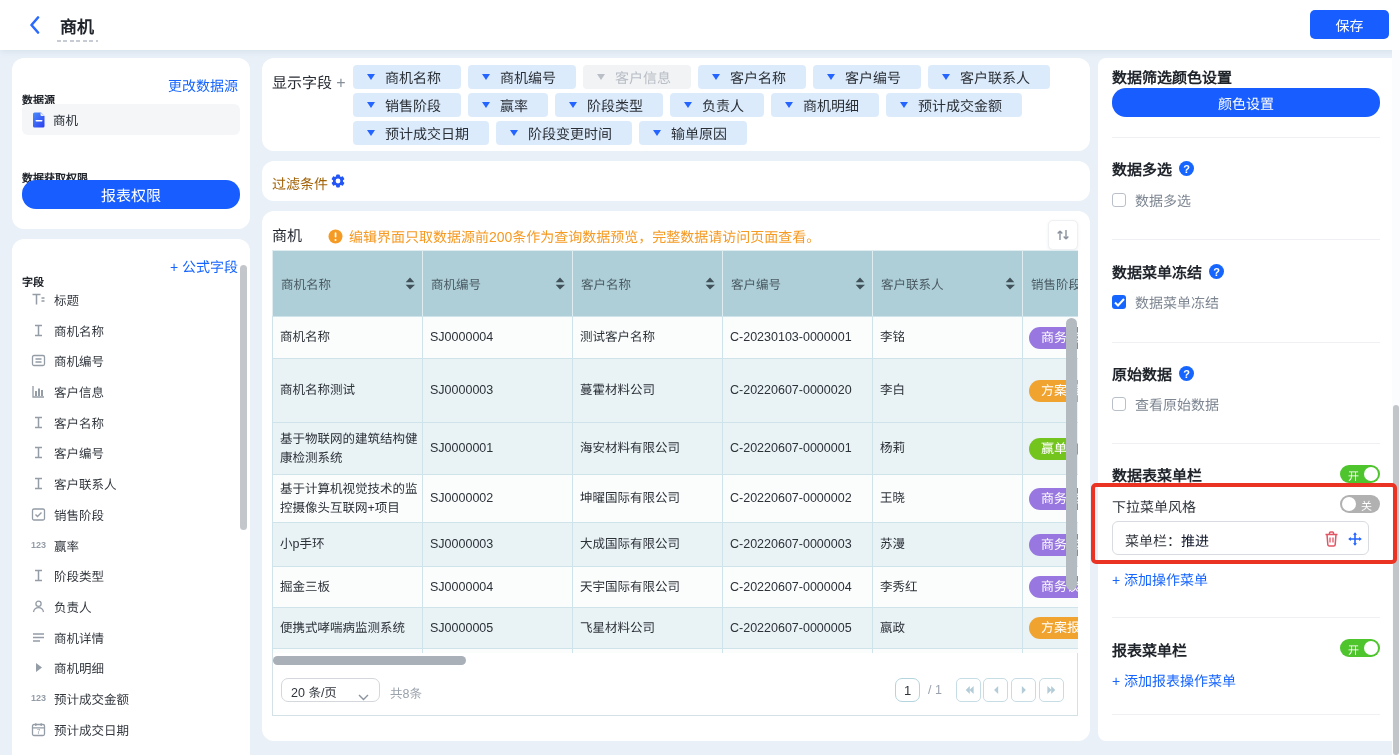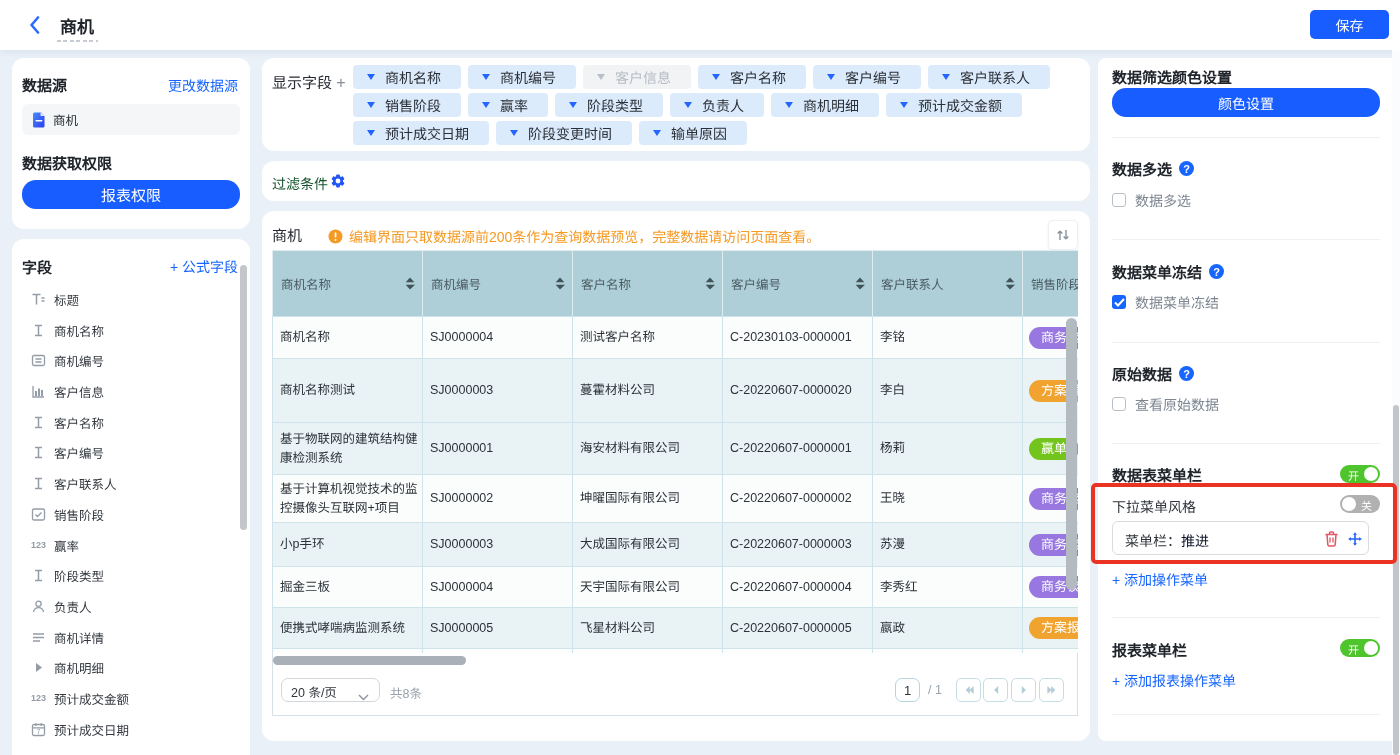--- a/index.html
+++ b/index.html
@@ -9,21 +9,21 @@
 .back { position:absolute; left:28px; top:14px; }
 .title { position:absolute; left:60px; top:13px; font-size:17px; font-weight:600; color:#20242b; }
 .title-dash { position:absolute; left:57px; top:40px; width:41px; height:2px; background:repeating-linear-gradient(90deg,#c6cbd4 0 4px,transparent 4px 6.5px); }
 .savebtn { position:absolute; left:1310px; top:10px; width:79px; height:29px; background:#175dff; color:#fff; border-radius:5px; font-size:14px; display:flex; align-items:center; justify-content:center; }
 .card { position:absolute; background:#fff; border-radius:12px; }
 .blink { color:#1765ff; }
 .bluebtn { background:#175dff; color:#fff; border-radius:14px; display:flex; align-items:center; justify-content:center; font-size:15px; }
 
 #card1 { left:12px; top:58px; width:238px; height:171px; }
 #card2 { left:12px; top:239px; width:238px; height:535px; overflow:hidden; }
-.sec-title { font-weight:700; font-size:15px; color:#20242b; }
+.sec-title { font-weight:700; font-size:11px; color:#20242b;margin-top:17px; }
 .ds-item { position:absolute; left:10px; top:46px; width:218px; height:31px; background:#f4f6f8; border-radius:6px; display:flex; align-items:center; }
 .field-row { position:absolute; left:10px; height:30px; display:flex; align-items:center; color:#33383f; font-size:12.5px; }
 .ficon { width:15px; height:15px; margin-left:9px; margin-right:8px; display:flex; align-items:center; justify-content:center; color:#949ca6; flex:none; }
 
 #cardA { left:262px; top:58px; width:828px; height:93px; }
 #cardB { left:262px; top:161px; width:828px; height:40px; }
 #cardC { left:262px; top:211px; width:828px; height:530px; }
 .chiprow { position:absolute; left:91px; display:flex; gap:7px; }
 .chip { height:24px; background:#dcebfc; border-radius:4px; display:flex; align-items:center; padding:0 20px 0 14px; font-size:14px; color:#2a2f36; white-space:nowrap; }
 .chip .car { width:0; height:0; border-left:4.5px solid transparent; border-right:4.5px solid transparent; border-top:6px solid #2464ff; margin-right:10px; }
@@ -239,21 +239,21 @@
       <div class="chip"><span class="car"></span>预计成交金额</div>
     </div>
   <div class="chiprow" style="top:63px;">
       <div class="chip"><span class="car"></span>预计成交日期</div>
       <div class="chip"><span class="car"></span>阶段变更时间</div>
       <div class="chip"><span class="car"></span>输单原因</div>
     </div>
 </div>
 
 <div class="card" id="cardB">
-  <div style="position:absolute;left:10px;top:12px;font-size:14px;color:#14532d;">过滤条件</div>
+  <div style="position:absolute;left:10px;top:12px;font-size:14px;color:#a16207;">过滤条件</div>
   <svg style="position:absolute;left:69px;top:13px;" width="14" height="14" viewBox="0 0 14 14">
       <g fill="#2356f5">
         <rect x="5.1" y="0.4" width="3.8" height="13.2" rx="1"></rect>
         <rect x="5.1" y="0.4" width="3.8" height="13.2" rx="1" transform="rotate(60 7 7)"></rect>
         <rect x="5.1" y="0.4" width="3.8" height="13.2" rx="1" transform="rotate(120 7 7)"></rect>
         <circle cx="7" cy="7" r="5.1"></circle>
       </g>
       <circle cx="7" cy="7" r="2.4" fill="#fff"></circle>
     </svg>
 </div>

